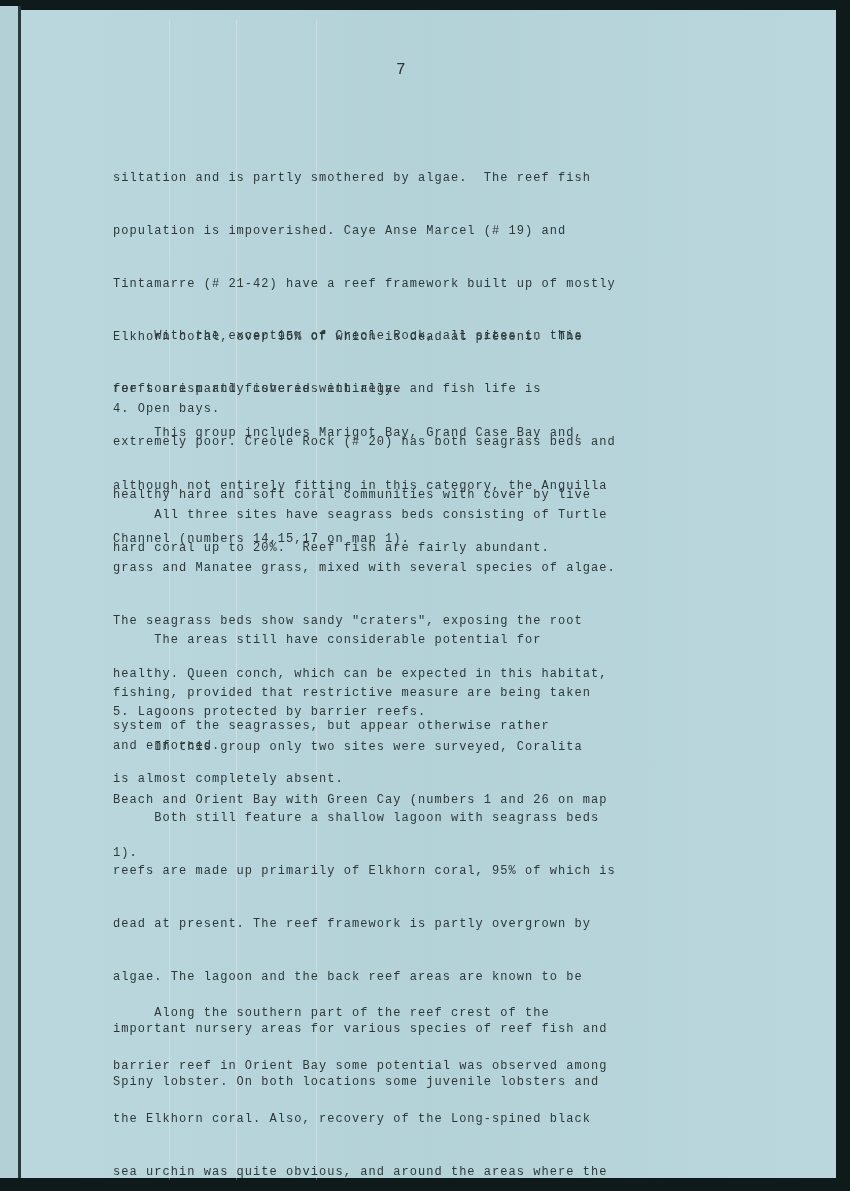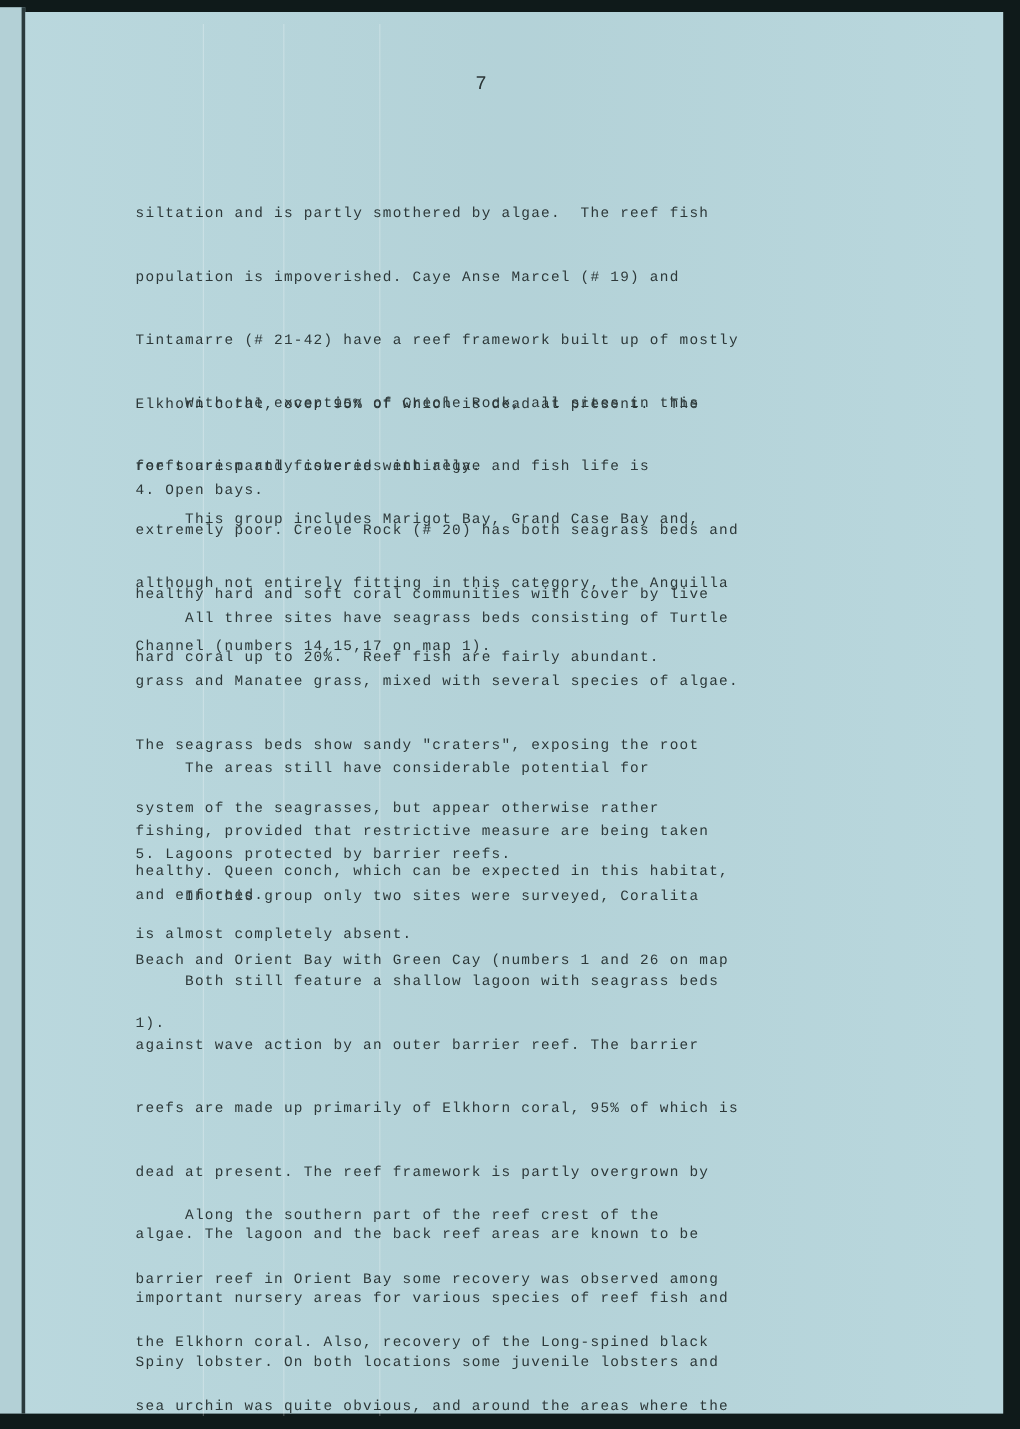--- a/index.html
+++ b/index.html
@@ -69,22 +69,22 @@
 <div class="text" style="top:390px">
   <div>     This group includes Marigot Bay, Grand Case Bay and,</div>
   <div>although not entirely fitting in this category, the Anguilla</div>
   <div>Channel (numbers 14,15,17 on map 1).</div>
 </div>
 
 <div class="text" style="top:472px">
   <div>     All three sites have seagrass beds consisting of Turtle</div>
   <div>grass and Manatee grass, mixed with several species of algae.</div>
   <div>The seagrass beds show sandy "craters", exposing the root</div>
+  <div>healthy. Queen conch, which can be expected in this habitat,</div>
   <div>system of the seagrasses, but appear otherwise rather</div>
-  <div>healthy. Queen conch, which can be expected in this habitat,</div>
   <div>is almost completely absent.</div>
 </div>
 
 <div class="text" style="top:597px">
   <div>     The areas still have considerable potential for</div>
   <div>fishing, provided that restrictive measure are being taken</div>
   <div>and enforced.</div>
 </div>
 
 <div class="text" style="top:669px">
@@ -92,31 +92,30 @@
 </div>
 
 <div class="text" style="top:704px">
   <div>     In this group only two sites were surveyed, Coralita</div>
   <div>Beach and Orient Bay with Green Cay (numbers 1 and 26 on map</div>
   <div>1).</div>
 </div>
 
 <div class="text" style="top:775px">
   <div>     Both still feature a shallow lagoon with seagrass beds</div>
-  <div>against wave action by an outer barrier reef. The barrier</div>
   <div>reefs are made up primarily of Elkhorn coral, 95% of which is</div>
   <div>dead at present. The reef framework is partly overgrown by</div>
   <div>algae. The lagoon and the back reef areas are known to be</div>
   <div>important nursery areas for various species of reef fish and</div>
   <div>Spiny lobster. On both locations some juvenile lobsters and</div>
   
   
 </div>
 
 <div class="text" style="top:970px">
   <div>     Along the southern part of the reef crest of the</div>
-  <div>barrier reef in Orient Bay some recovery was observed among</div>
+  <div>barrier reef in Orient Bay some potential was observed among</div>
   <div>the Elkhorn coral. Also, recovery of the Long-spined black</div>
   <div>sea urchin was quite obvious, and around the areas where the</div>
   
   
   
 </div>
 
 </body></html>

